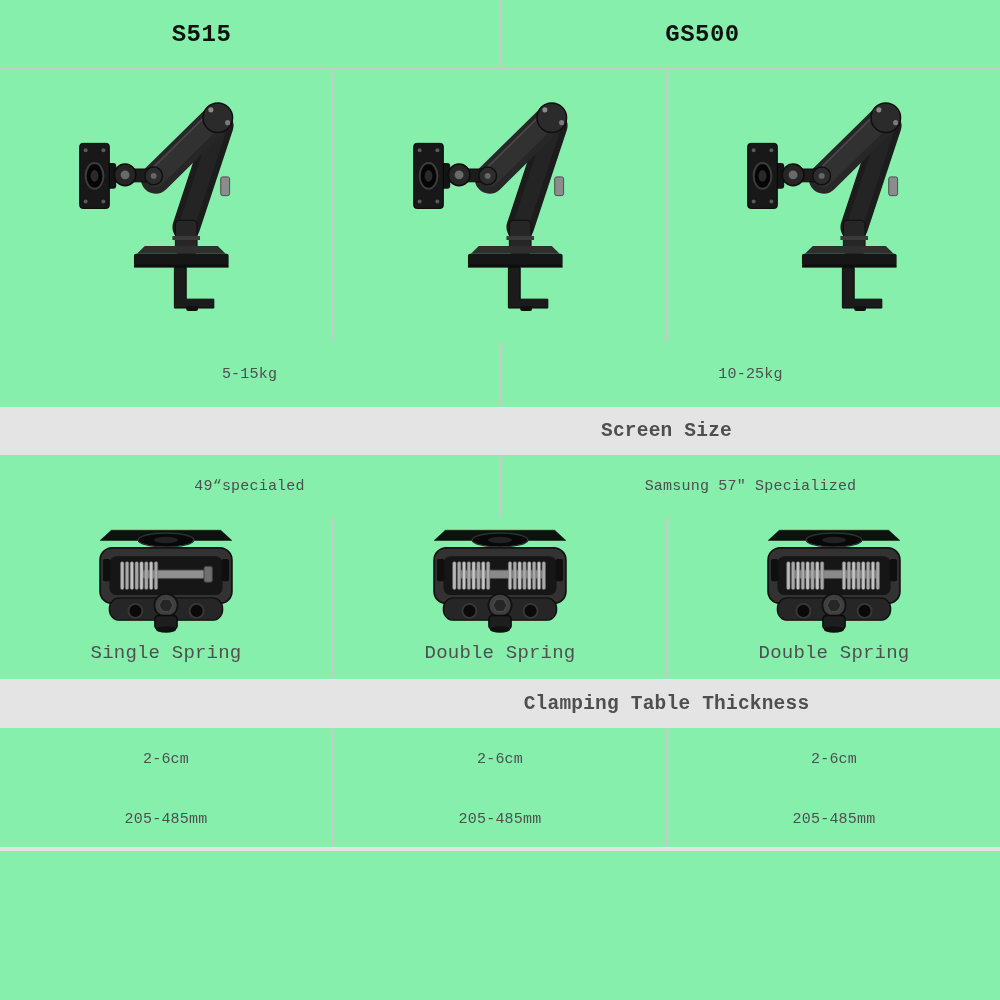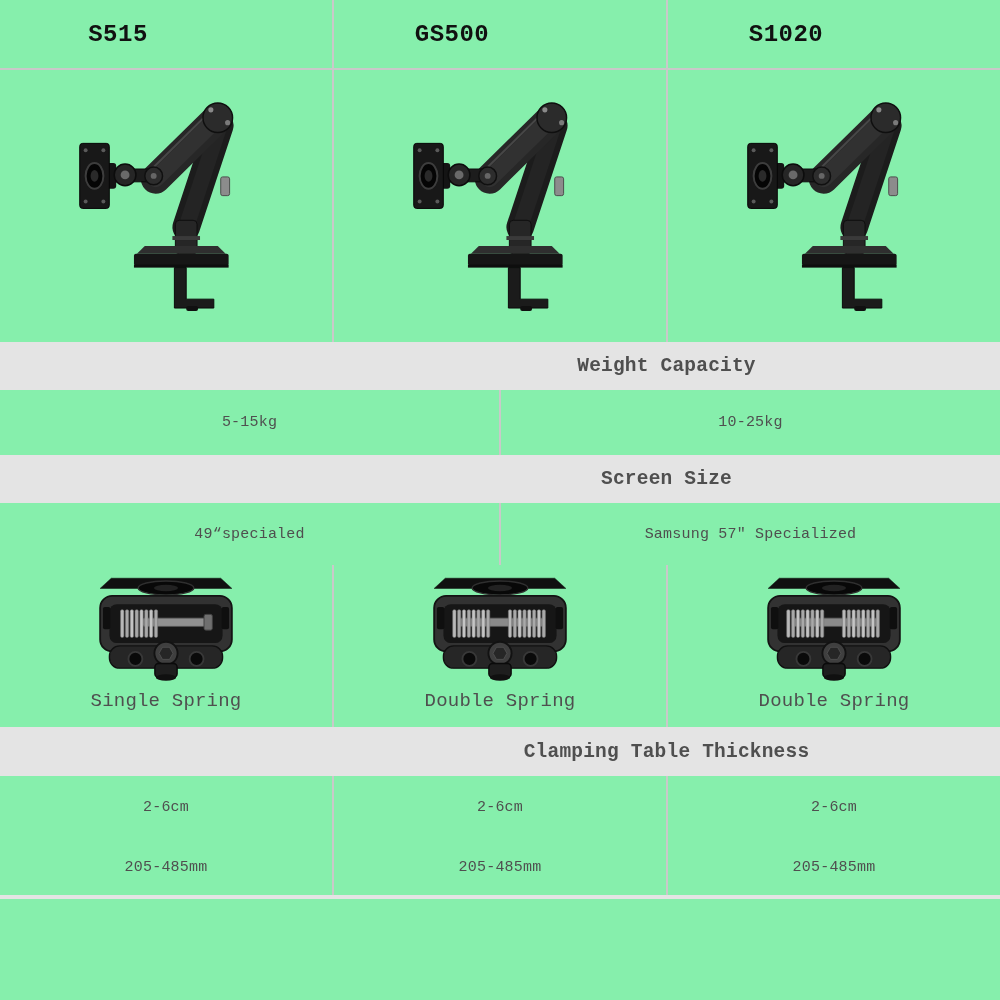--- a/index.html
+++ b/index.html
@@ -152,46 +152,40 @@
 
 <div class="page">
 
   <div class="row header-row">
     <div class="cell">
       <span class="header-text">S515</span>
     </div>
     <div class="cell">
       <span class="header-text">GS500</span>
     </div>
-    <div class="cell">
-      <span class="header-text">S1020</span>
-    </div>
   </div>
 
   <div class="row product-row">
     <div class="cell product-cell">
       <svg class="arm" width="212" height="222" viewBox="0 0 215 225">
           <use href="#arm-symbol"></use>
         </svg>
     </div>
     <div class="cell product-cell">
       <svg class="arm" width="212" height="222" viewBox="0 0 215 225">
           <use href="#arm-symbol"></use>
         </svg>
     </div>
     <div class="cell product-cell">
       <svg class="arm" width="212" height="222" viewBox="0 0 215 225">
           <use href="#arm-symbol"></use>
         </svg>
     </div>
   </div>
 
-  <div class="banner" style="height:48px">
-    <span class="banner-label">Weight Capacity</span>
-  </div>
   <div class="row" style="height:65px">
     <div class="cell">
         <span class="value">5-15kg</span>
       </div>
     <div class="cell">
         <span class="value">10-25kg</span>
       </div>
   </div>
 
   <div class="banner" style="height:48px">

